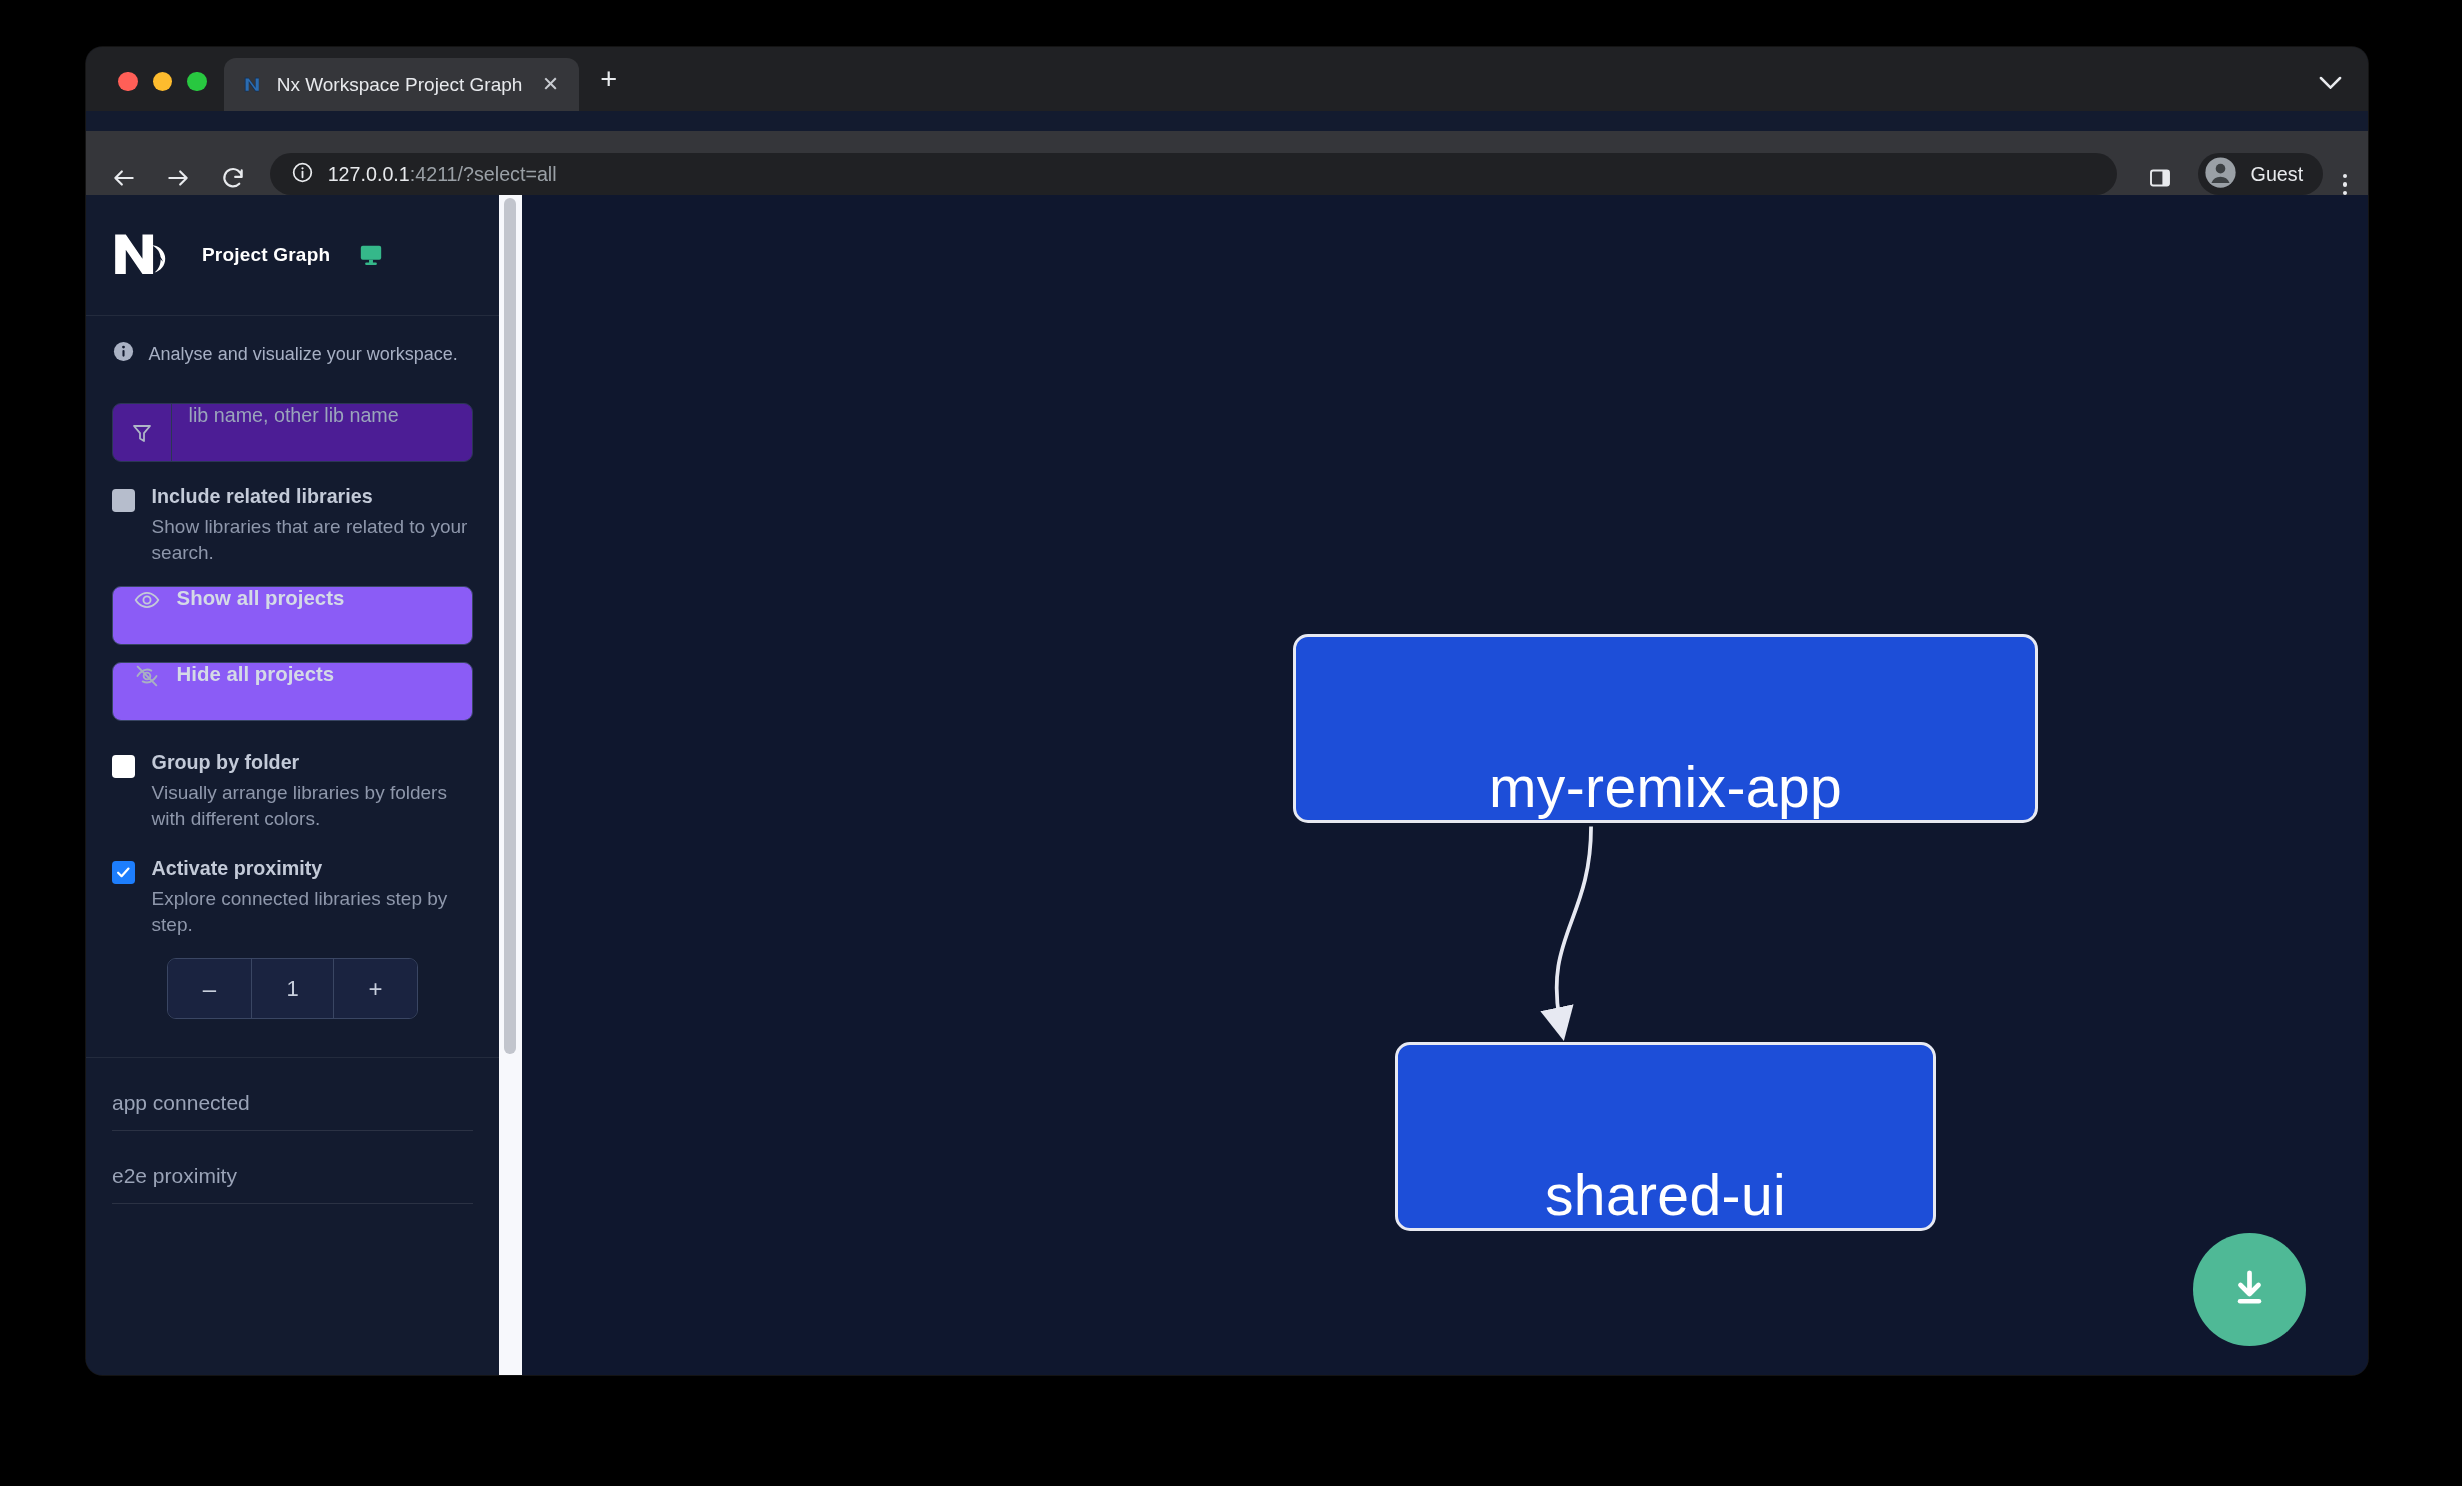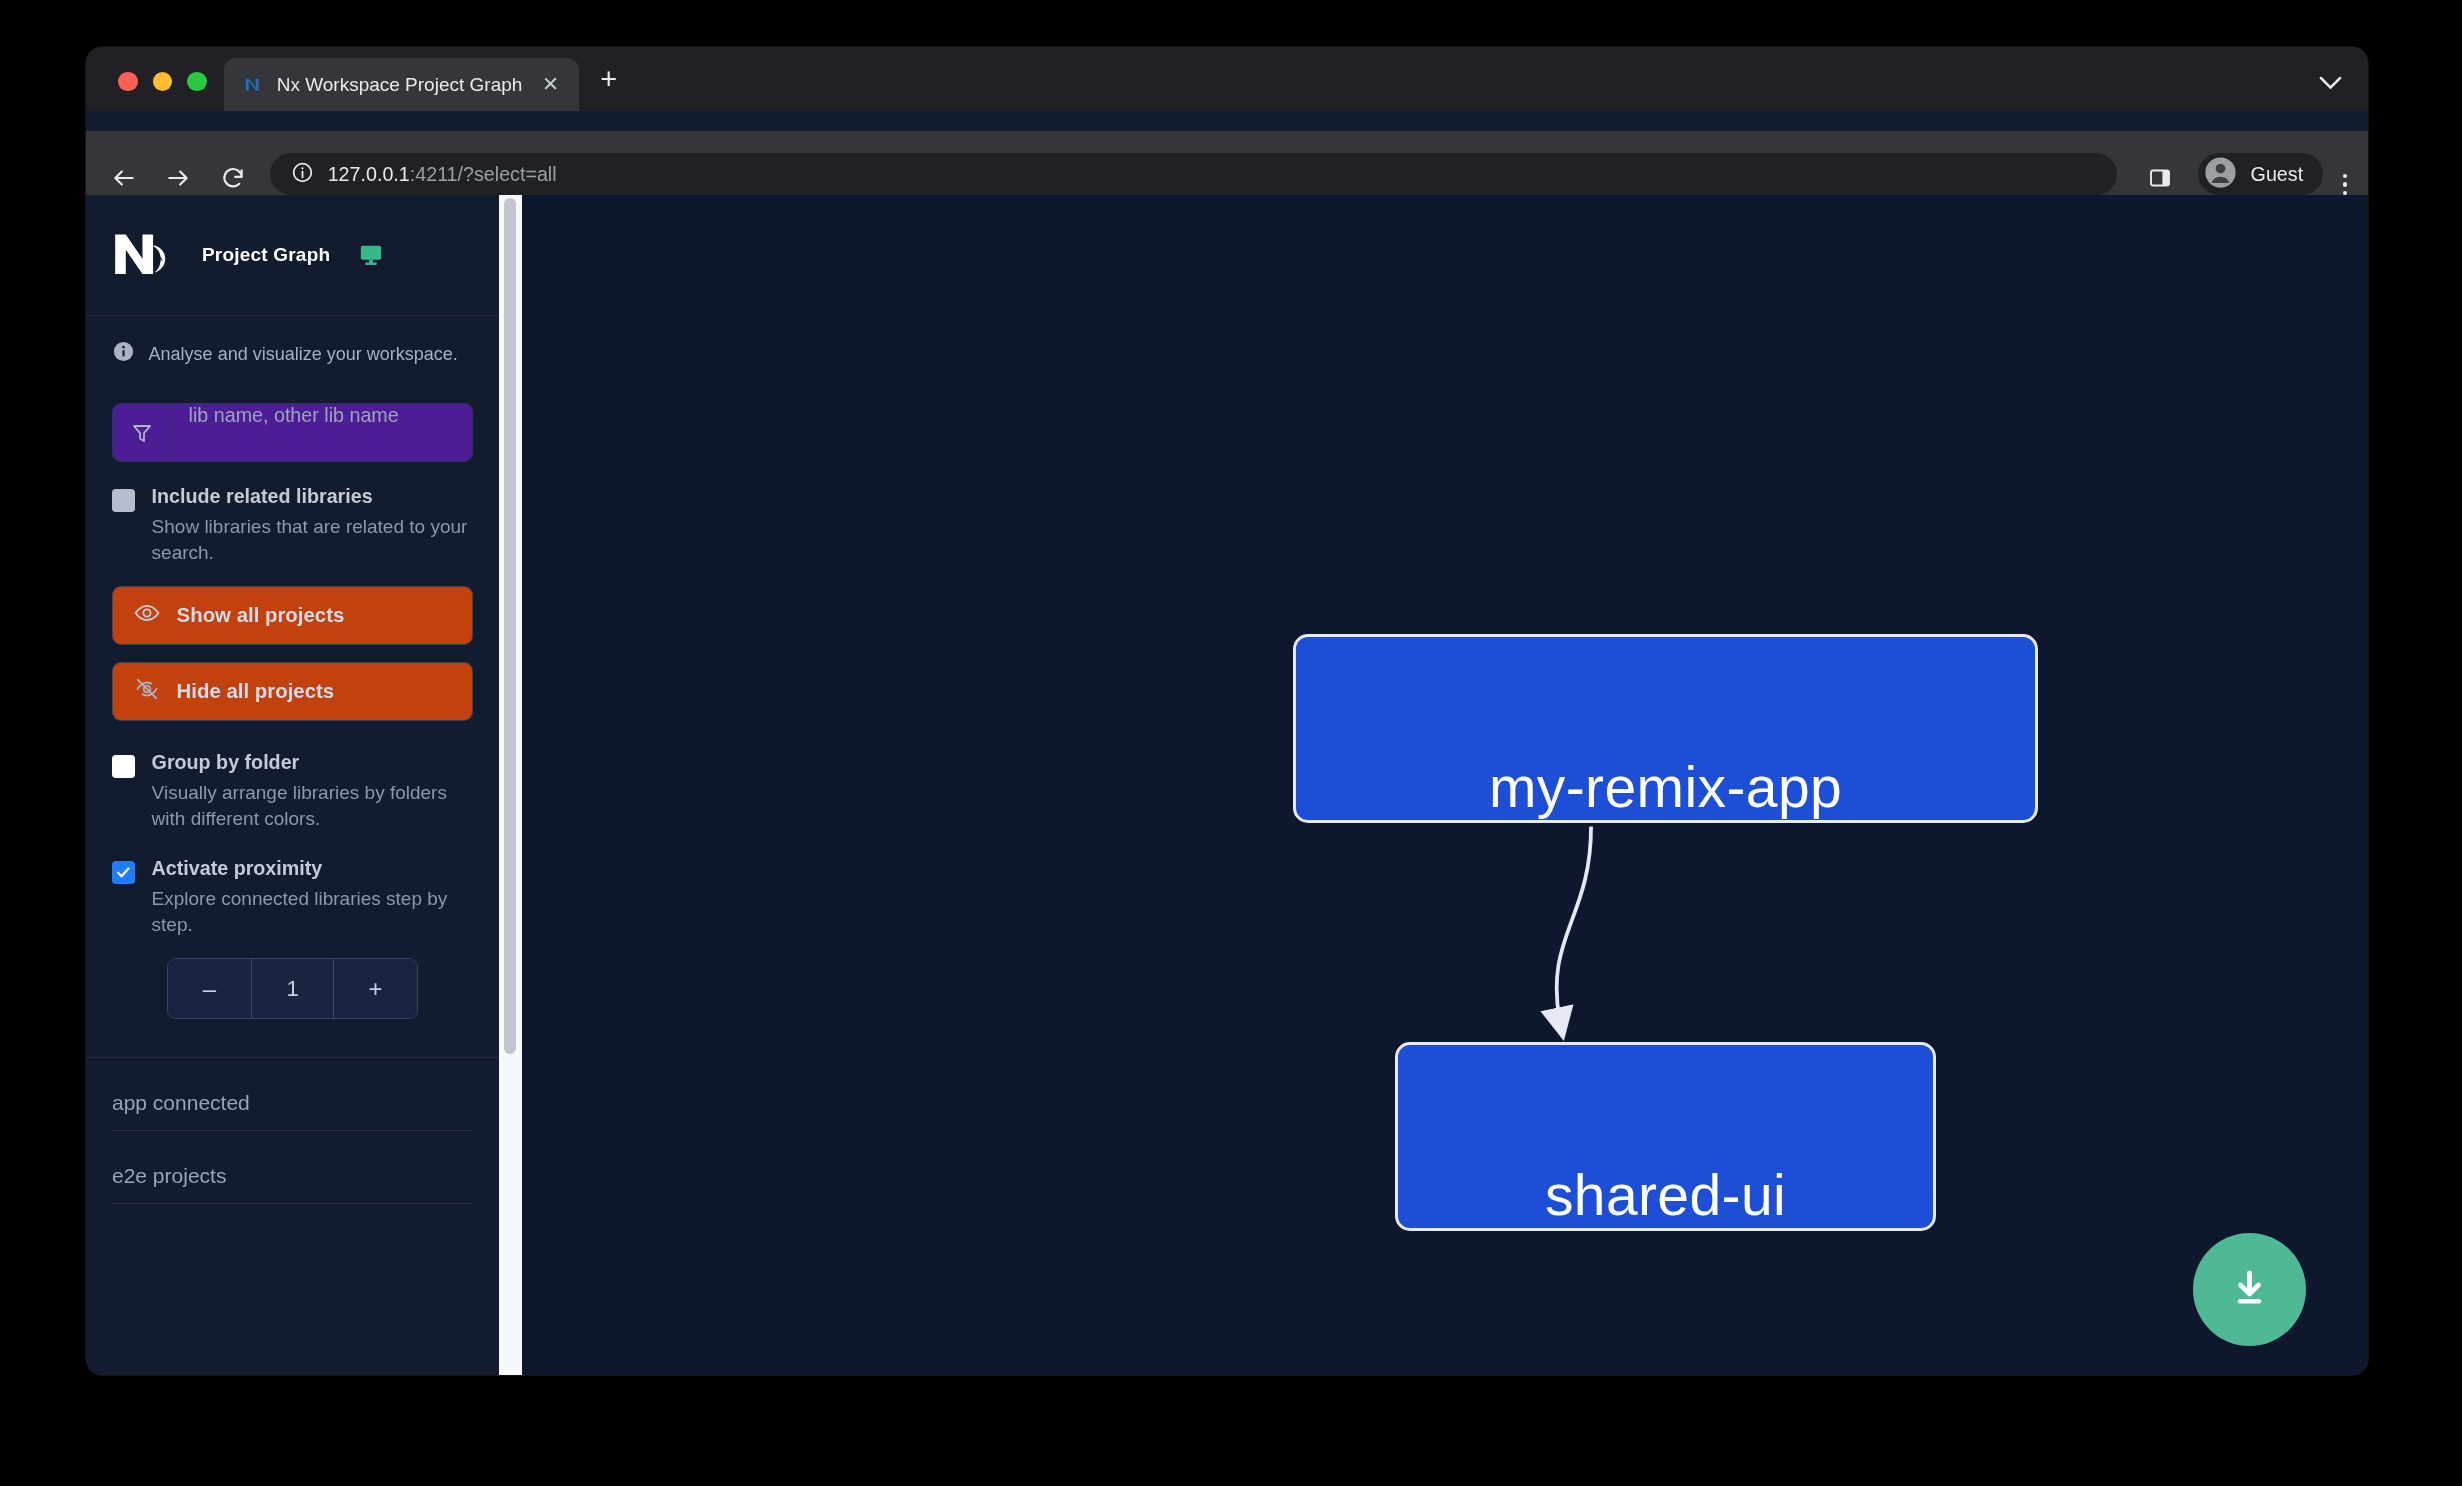--- a/index.html
+++ b/index.html
@@ -174,24 +174,24 @@
     display: flex; align-items: center; justify-content: center;
   }
   .cb.on svg { display: block; }
   .check-text { display: flex; flex-direction: column; gap: 6px; }
   .check-label { color: #c3cad8; font-size: 19.7px; font-weight: bold; }
   .check-desc { color: #8e97ab; font-size: 19px; line-height: 1.35; max-width: 318px; }
 
   .btn-wrap { padding: 21px 26px 0 26px; display: flex; flex-direction: column; gap: 16.6px; }
   .btn {
     height: 59px;
-    background: #c2410c;
+    background: #8b5cf6;
     border: 0.8px solid #384563;
     border-radius: 9px;
-    display: flex; align-items: center; gap: 16.6px;
+    display: flex; gap: 16.6px;
     padding-left: 21px;
     color: #d4dae6; font-size: 20.4px; font-weight: bold;
   }
 
   .stepper-wrap { display: flex; justify-content: center; padding: 21px 0 0 0; }
   .stepper {
     display: flex;
     border: 0.8px solid #3a4663;
     border-radius: 9px;
     overflow: hidden;
@@ -443,21 +443,21 @@
         <div class="stepper">
           <div>–</div>
           <div class="mid">1</div>
           <div>+</div>
         </div>
       </div>
 
       <div class="sidebar-divider"></div>
 
       <div class="section-head">app connected</div>
-      <div class="section-head">e2e projects</div>
+      <div class="section-head">e2e proximity</div>
     </div>
 
     <div class="scroll-col">
       <div class="scroll-thumb"></div>
     </div>
 
     <div class="canvas">
 
       <svg class="edge-svg" viewBox="0 0 2452 1588" preserveAspectRatio="none">
         <defs>

